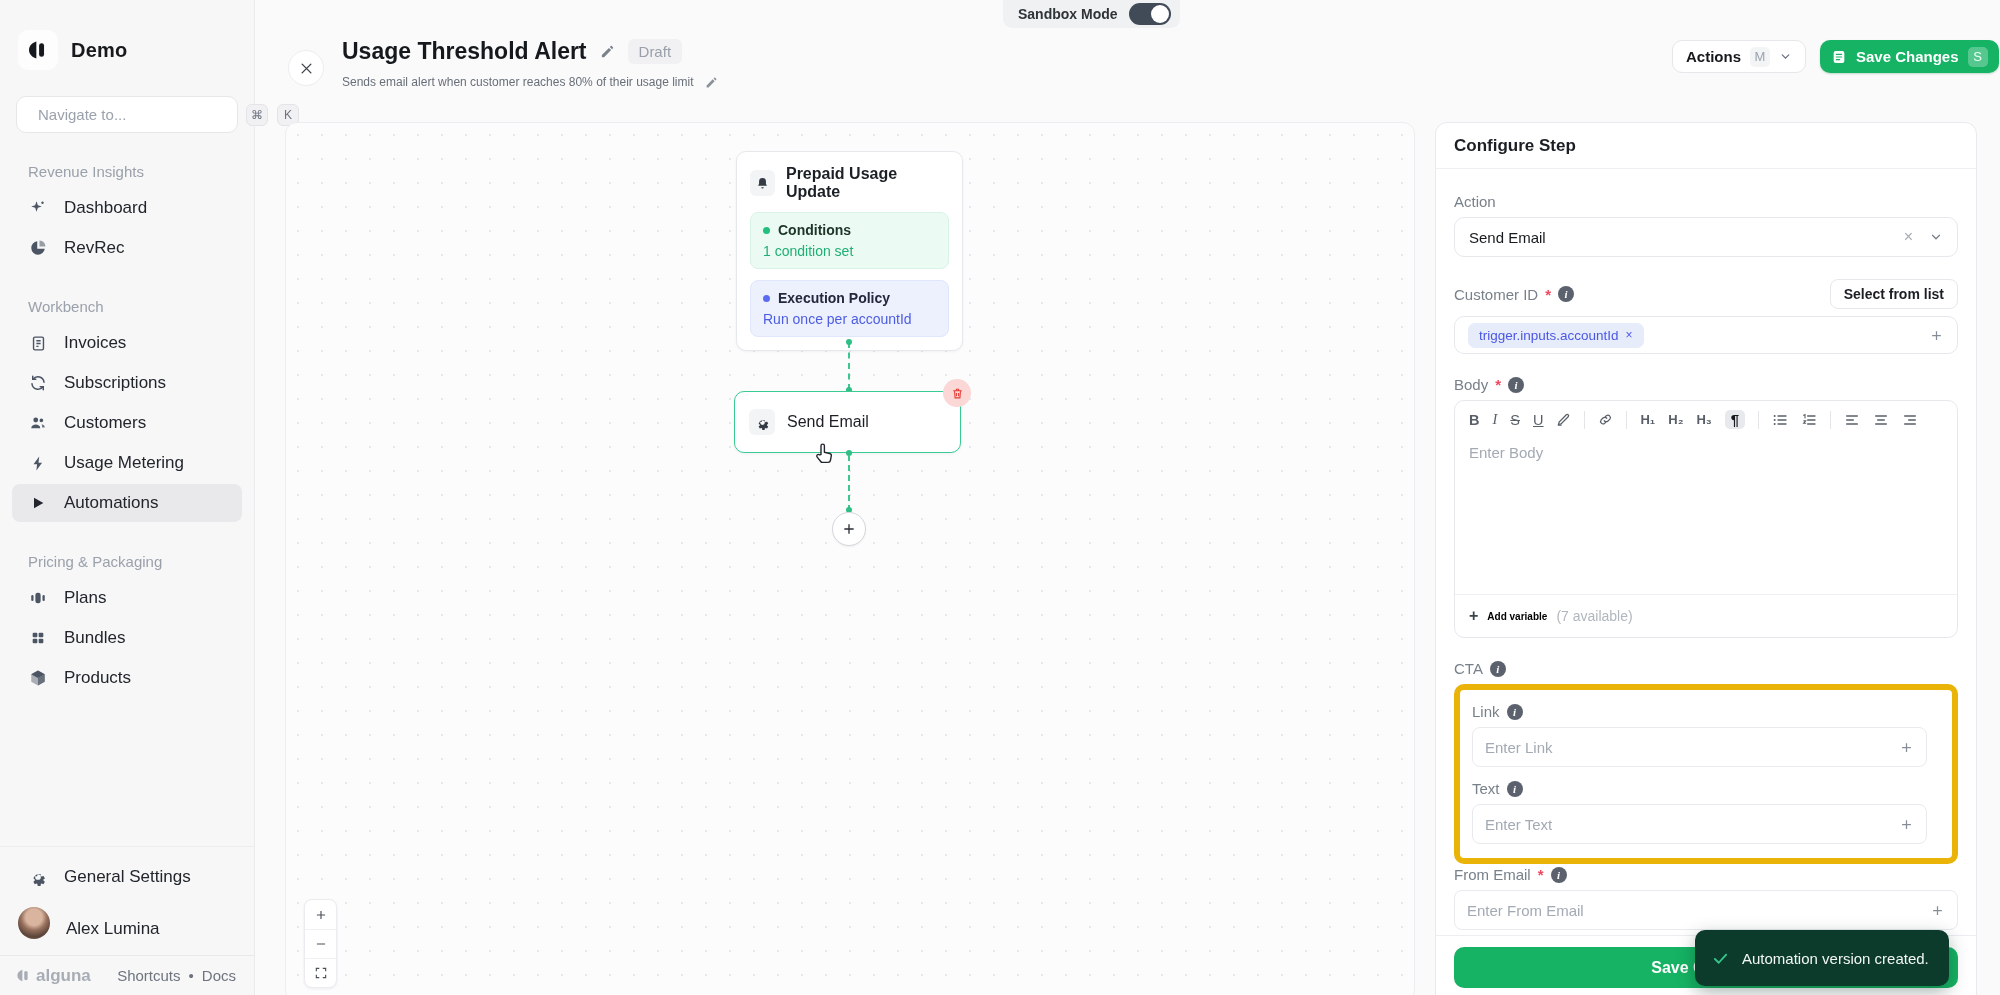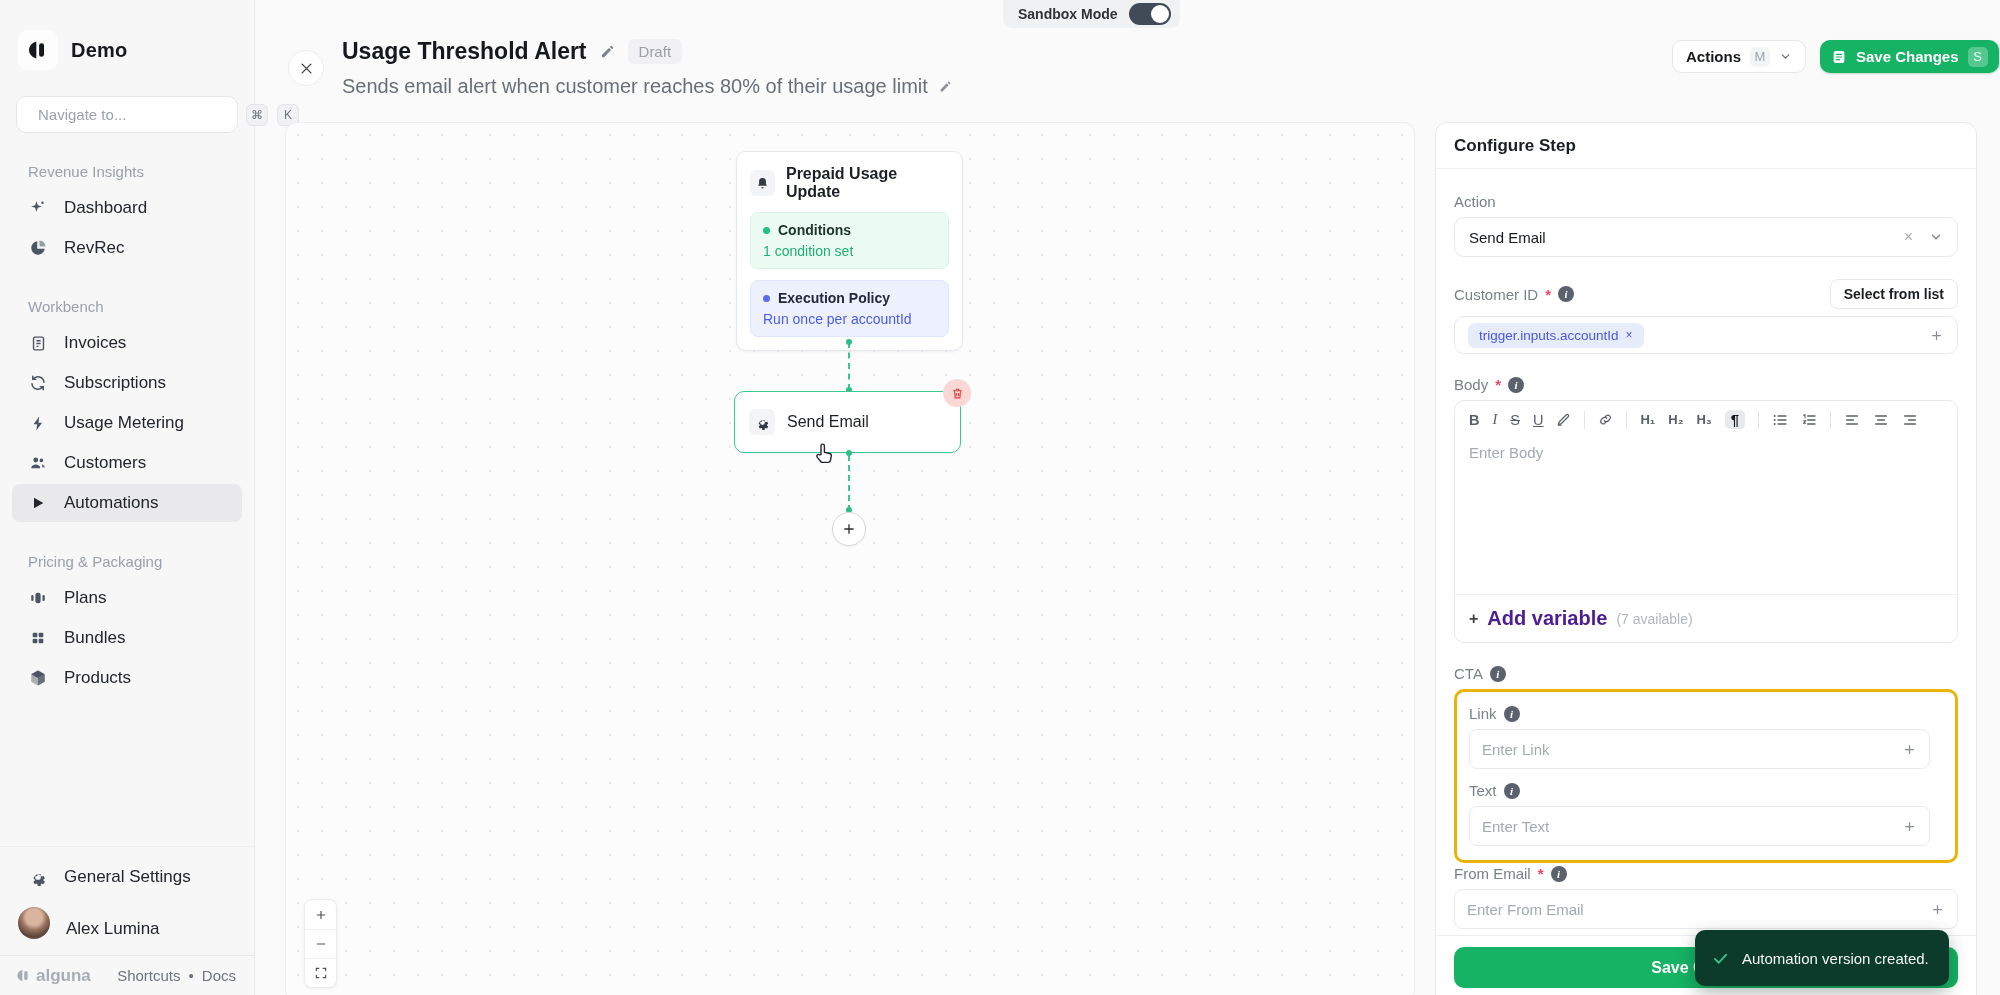--- a/index.html
+++ b/index.html
@@ -36,21 +36,21 @@
   .foot-links { display:flex; align-items:center; gap:8px; font-size:15px; color:#6e747d; }
 
   
   .close-btn { position:absolute; left:288px; top:50px; width:36px; height:36px; border-radius:50%;
                background:#fff; border:1px solid #ededf0; display:flex; align-items:center; justify-content:center; color:#3c424a; cursor:pointer; }
   .title-row { position:absolute; left:342px; top:38px; display:flex; align-items:center; gap:13px; }
   .page-title { font-size:23px; font-weight:700; color:#15181c; }
   .edit-ic { color:#7b828b; cursor:pointer; }
   .draft-badge { background:#f1f1f3; border-radius:6px; padding:4px 11px; font-size:15px; color:#9aa0a9; }
   .subtitle-row { position:absolute; left:342px; top:75px; display:flex; align-items:center; gap:11px;
-                  font-size:20px; color:#686f78; }
+                  font-size:12px; color:#686f78; }
   .sandbox { position:absolute; left:1003px; top:0; height:28px; background:#f0f1f3; border-radius:0 0 9px 9px;
              display:flex; align-items:center; gap:11px; padding:0 9px 0 15px; }
   .sandbox-label { font-size:14px; font-weight:700; color:#2e3338; }
   .toggle { width:42px; height:22px; border-radius:11px; background:#414a57; position:relative; cursor:pointer; }
   .toggle .knob { position:absolute; right:2px; top:2px; width:18px; height:18px; border-radius:50%; background:#fff; }
   .actions-btn { position:absolute; left:1672px; top:40px; height:33px; padding:0 13px; background:#fff;
                  border:1px solid #e6e7ea; border-radius:10px; display:flex; align-items:center; gap:9px; cursor:pointer; }
   .actions-btn .lbl { font-size:15px; font-weight:600; color:#16181c; }
   .kbd-sm { min-width:20px; height:20px; padding:0 4px; background:#f3f4f6; border-radius:5px; font-size:13px; color:#9ca3af;
             display:flex; align-items:center; justify-content:center; }
@@ -130,23 +130,23 @@
   .tb.b { font-weight:700; }
   .tb.i { font-style:italic; font-family:"Liberation Serif", serif; }
   .tb.s { text-decoration:line-through; }
   .tb.u { text-decoration:underline; }
   .tb-sep { width:1px; height:18px; background:#e3e5e9; }
   .tb.h { font-size:13px; font-weight:600; }
   .tb.active { background:#e7e9ed; border-radius:5px; padding:1px 6px; color:#14171b; font-weight:700; font-size:15px; }
   .editor-area { height:158px; padding:8px 14px; font-size:15px; color:#a3aab3; cursor:text; }
   .editor-foot { border-top:1px solid #eef0f3; padding:12px 14px; display:flex; align-items:center; gap:9px; cursor:pointer; }
   .editor-foot .plus { color:#3c424a; font-size:16px; font-weight:600; }
-  .editor-foot .lbl { font-size:20px; font-weight:600; color:#4c1d95; }
+  .editor-foot .lbl { font-size:10px; font-weight:600; color:#000000; }
   .editor-foot .avail { font-size:14px; color:#b1b7be; }
-  .group-box { border:3px solid #eab308; border-radius:10px; padding:13px 25px 14px 12px; }
+  .group-box { border:6px solid #eab308; border-radius:10px; padding:13px 25px 14px 12px; }
   .input-shell { height:40px; border:1px solid #e8eaee; border-radius:8px; display:flex; align-items:center;
                  padding:0 12px; background:#fff; }
   .input-shell input { border:none; outline:none; flex:1; font-size:15px; color:#3d434b; font-family:inherit; background:transparent; }
   .input-shell input::placeholder { color:#a3aab3; }
   .panel-footer { flex-shrink:0; border-top:1px solid #eceef1; padding:11px 18px 13px 18px; }
   .save-big { height:41px; width:100%; background:#16b364; border-radius:10px; color:#fff; font-size:16px; font-weight:600;
               display:flex; align-items:center; justify-content:center; cursor:pointer; }
 
   
   .toast { position:absolute; left:1695px; top:930px; width:254px; height:56px; background:#0c3a2b; border-radius:10px;
@@ -213,36 +213,36 @@
           <path d="M20 11a8 8 0 0 0-14.5-4"></path>
           <path d="M5 3v4h4"></path>
           <path d="M4 13a8 8 0 0 0 14.5 4"></path>
           <path d="M19 21v-4h-4"></path>
         </svg>
       </span>
     <span>Subscriptions</span>
   </div>
   <div class="nav-item">
     <span class="nav-ic">
-        <svg width="17" height="17" viewBox="0 0 24 24" fill="#4b5563">
-          <path d="M13 2L5 13h5l-1 9 8-11h-5z"></path>
-        </svg>
-      </span>
-    <span>Usage Metering</span>
-  </div>
-  <div class="nav-item">
-    <span class="nav-ic">
         <svg width="18" height="18" viewBox="0 0 24 24" fill="#4b5563">
           <circle cx="9" cy="8" r="3.2"></circle>
           <path d="M3 19c0-3.3 3-5 6-5s6 1.7 6 5z"></path>
           <circle cx="16.5" cy="8.5" r="2.4"></circle>
           <path d="M17 13.6c2.4.4 4 1.9 4 4.4h-3.4" opacity=".8"></path>
         </svg>
       </span>
     <span>Customers</span>
+  </div>
+  <div class="nav-item">
+    <span class="nav-ic">
+        <svg width="17" height="17" viewBox="0 0 24 24" fill="#4b5563">
+          <path d="M13 2L5 13h5l-1 9 8-11h-5z"></path>
+        </svg>
+      </span>
+    <span>Usage Metering</span>
   </div>
   <div class="nav-item active">
     <span class="nav-ic">
         <svg width="16" height="16" viewBox="0 0 24 24" fill="#23272d">
           <path d="M6 4l14 8-14 8z"></path>
         </svg>
       </span>
     <span>Automations</span>
   </div>
 

